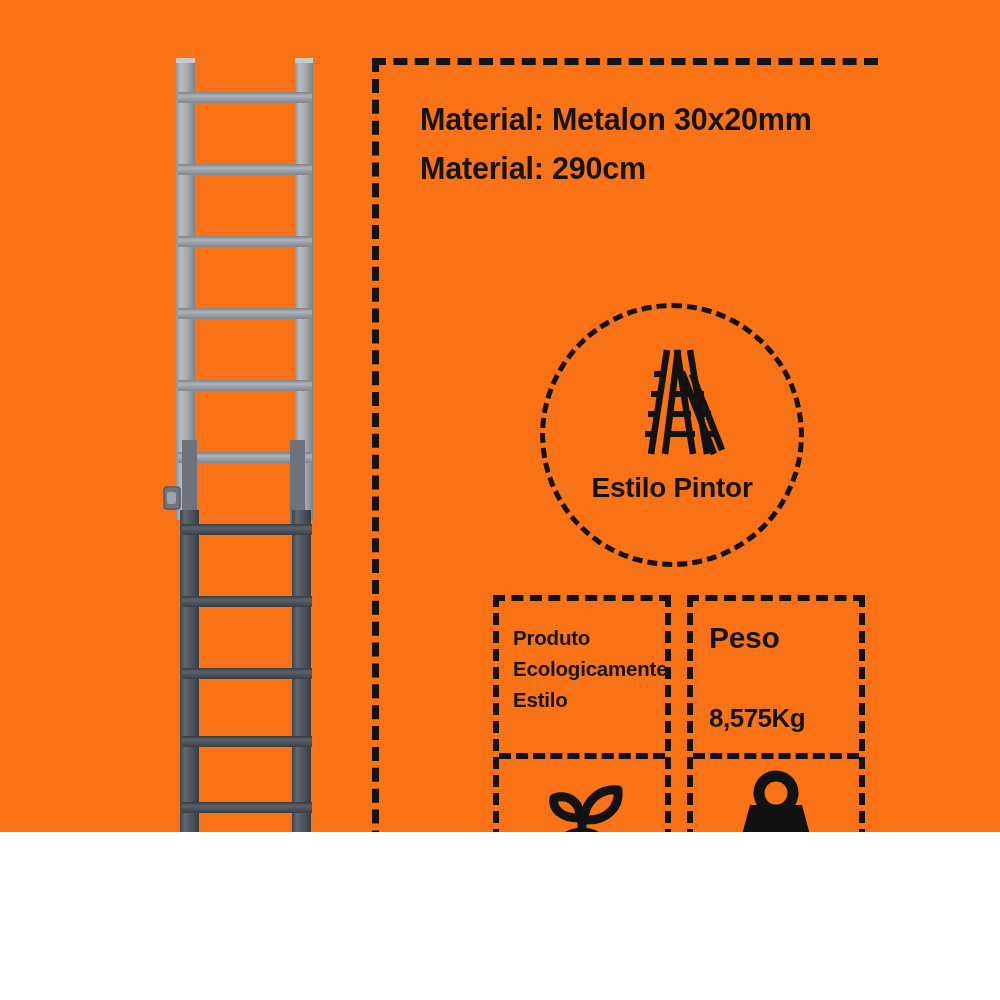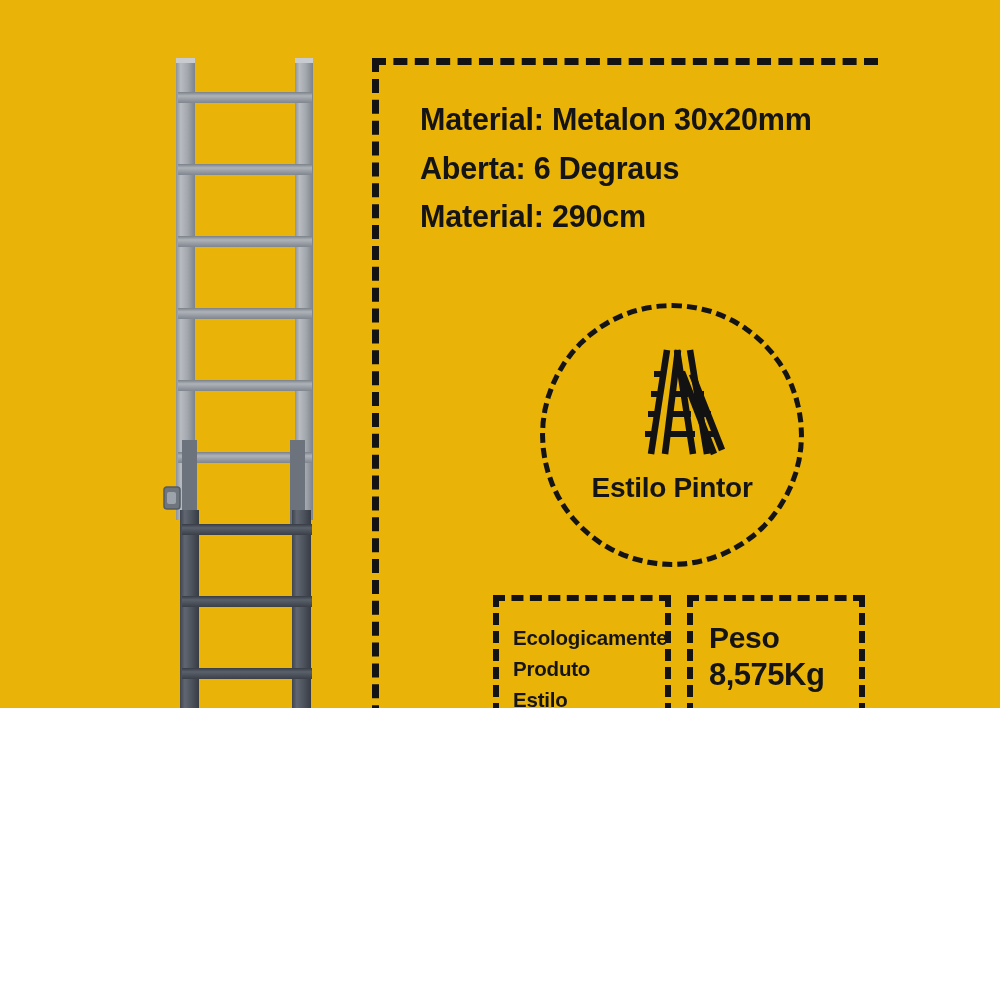--- a/index.html
+++ b/index.html
@@ -7,22 +7,22 @@
     margin: 0;
     padding: 0;
     background: #ffffff;
   }
   body {
     font-family: "Liberation Sans", sans-serif;
   }
   #page {
     position: relative;
     width: 1000px;
-    height: 708px;
-    background: #eab308;
+    height: 832px;
+    background: #f97316;
     overflow: hidden;
   }
 
   
   #ladder-photo {
     position: absolute;
     left: 120px;
     top: 40px;
     width: 230px;
     height: 930px;
@@ -155,25 +155,26 @@
     padding: 20px 0 0 16px;
   }
   .peso-title {
     font-size: 30px;
     font-weight: bold;
     color: #141414;
     line-height: 1.15;
     letter-spacing: -0.3px;
   }
   .peso-value {
-    font-size: 31px;
+    font-size: 26px;
     font-weight: bold;
     color: #141414;
     line-height: 1.25;
     letter-spacing: -0.5px;
+    margin-top: 46px;
   }
 
   .box-icon { display: block; }
 </style>
 </head>
 <body>
 
 <div id="page">
 
   <div id="ladder-photo">
@@ -258,21 +259,20 @@
     </svg>
   </div>
 
   <div id="info-panel">
 
     <div class="frame-top"></div>
     <div class="frame-left"></div>
 
     <div id="spec-list">
       <div class="spec-line">Material: Metalon 30x20mm</div>
-      <div class="spec-line">Aberta: 6 Degraus</div>
       <div class="spec-line">Material: 290cm</div>
     </div>
 
     <div id="circle-badge">
 
       <svg id="badge-icon" viewBox="0 0 108 118" xmlns="http://www.w3.org/2000/svg">
         <g fill="none" stroke="#121212" stroke-width="6.5" stroke-linejoin="miter">
 
           <path d="M33 112 L49 8"></path>
           <path d="M47 112 L60 8"></path>
@@ -305,22 +305,22 @@
         </g>
       </svg>
 
       <div id="badge-caption">
         <div class="badge-text">Estilo Pintor</div>
       </div>
     </div>
 
     <div class="feature-box" id="eco-box">
       <div class="box-head" id="eco-head">
+        <div class="eco-line">Produto</div>
         <div class="eco-line">Ecologicamente</div>
-        <div class="eco-line">Produto</div>
         <div class="eco-line">Estilo</div>
       </div>
       <div class="box-body">
         <svg class="box-icon" width="140" height="126" viewBox="0 0 140 126" xmlns="http://www.w3.org/2000/svg">
           <g fill="none" stroke="#121212" stroke-width="9" stroke-linecap="round" stroke-linejoin="round">
 
             <path d="M67 48 C48 48 40 38 42 28 C56 24 66 31 68 44"></path>
 
             <path d="M72 46 C76 28 90 18 106 20 C108 38 94 50 76 50"></path>
 

